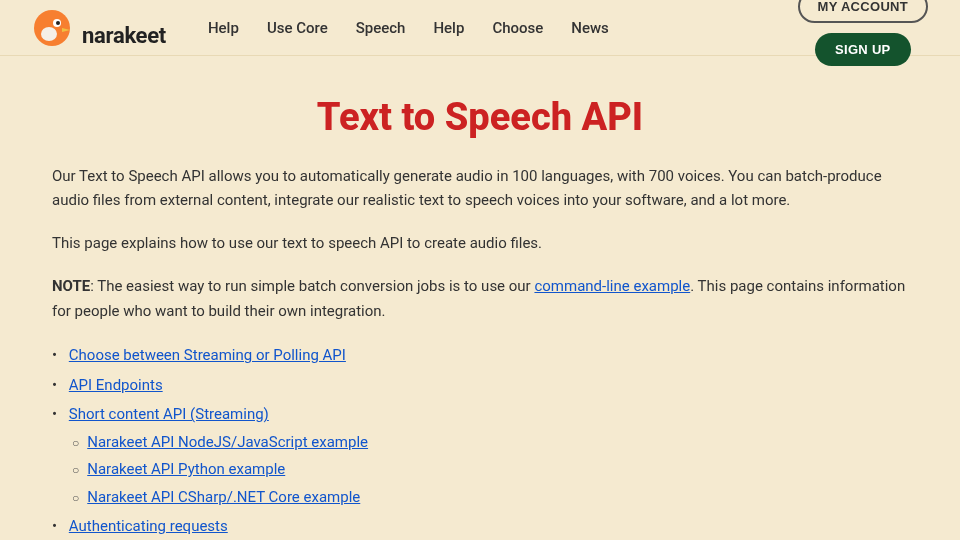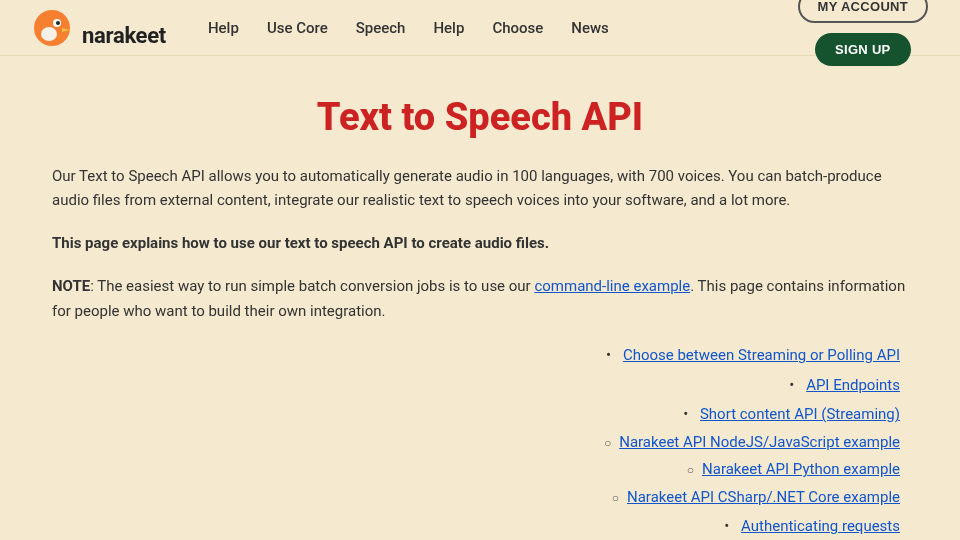--- a/index.html
+++ b/index.html
@@ -118,21 +118,20 @@
       line-height: 1.65;
       margin-bottom: 18px;
       max-width: 880px;
     }
 
     .page-explains {
       font-size: 15px;
       color: #333;
       line-height: 1.65;
       margin-bottom: 18px;
-      font-weight: bold;
     }
 
     .note-line {
       font-size: 15px;
       color: #333;
       line-height: 1.65;
       margin-bottom: 20px;
     }
 
     .note-line strong {
@@ -141,22 +140,21 @@
 
     .note-link {
       color: #1155cc;
       text-decoration: underline;
     }
 
     
     .toc-list {
       list-style: none;
       padding: 0;
-      margin: 8px;
-      text-align: right;
+      margin: 0;
     }
 
     .toc-list > li {
       margin-bottom: 4px;
       padding-left: 0;
       position: relative;
     }
 
     .toc-list > li::before {
       content: '•';

